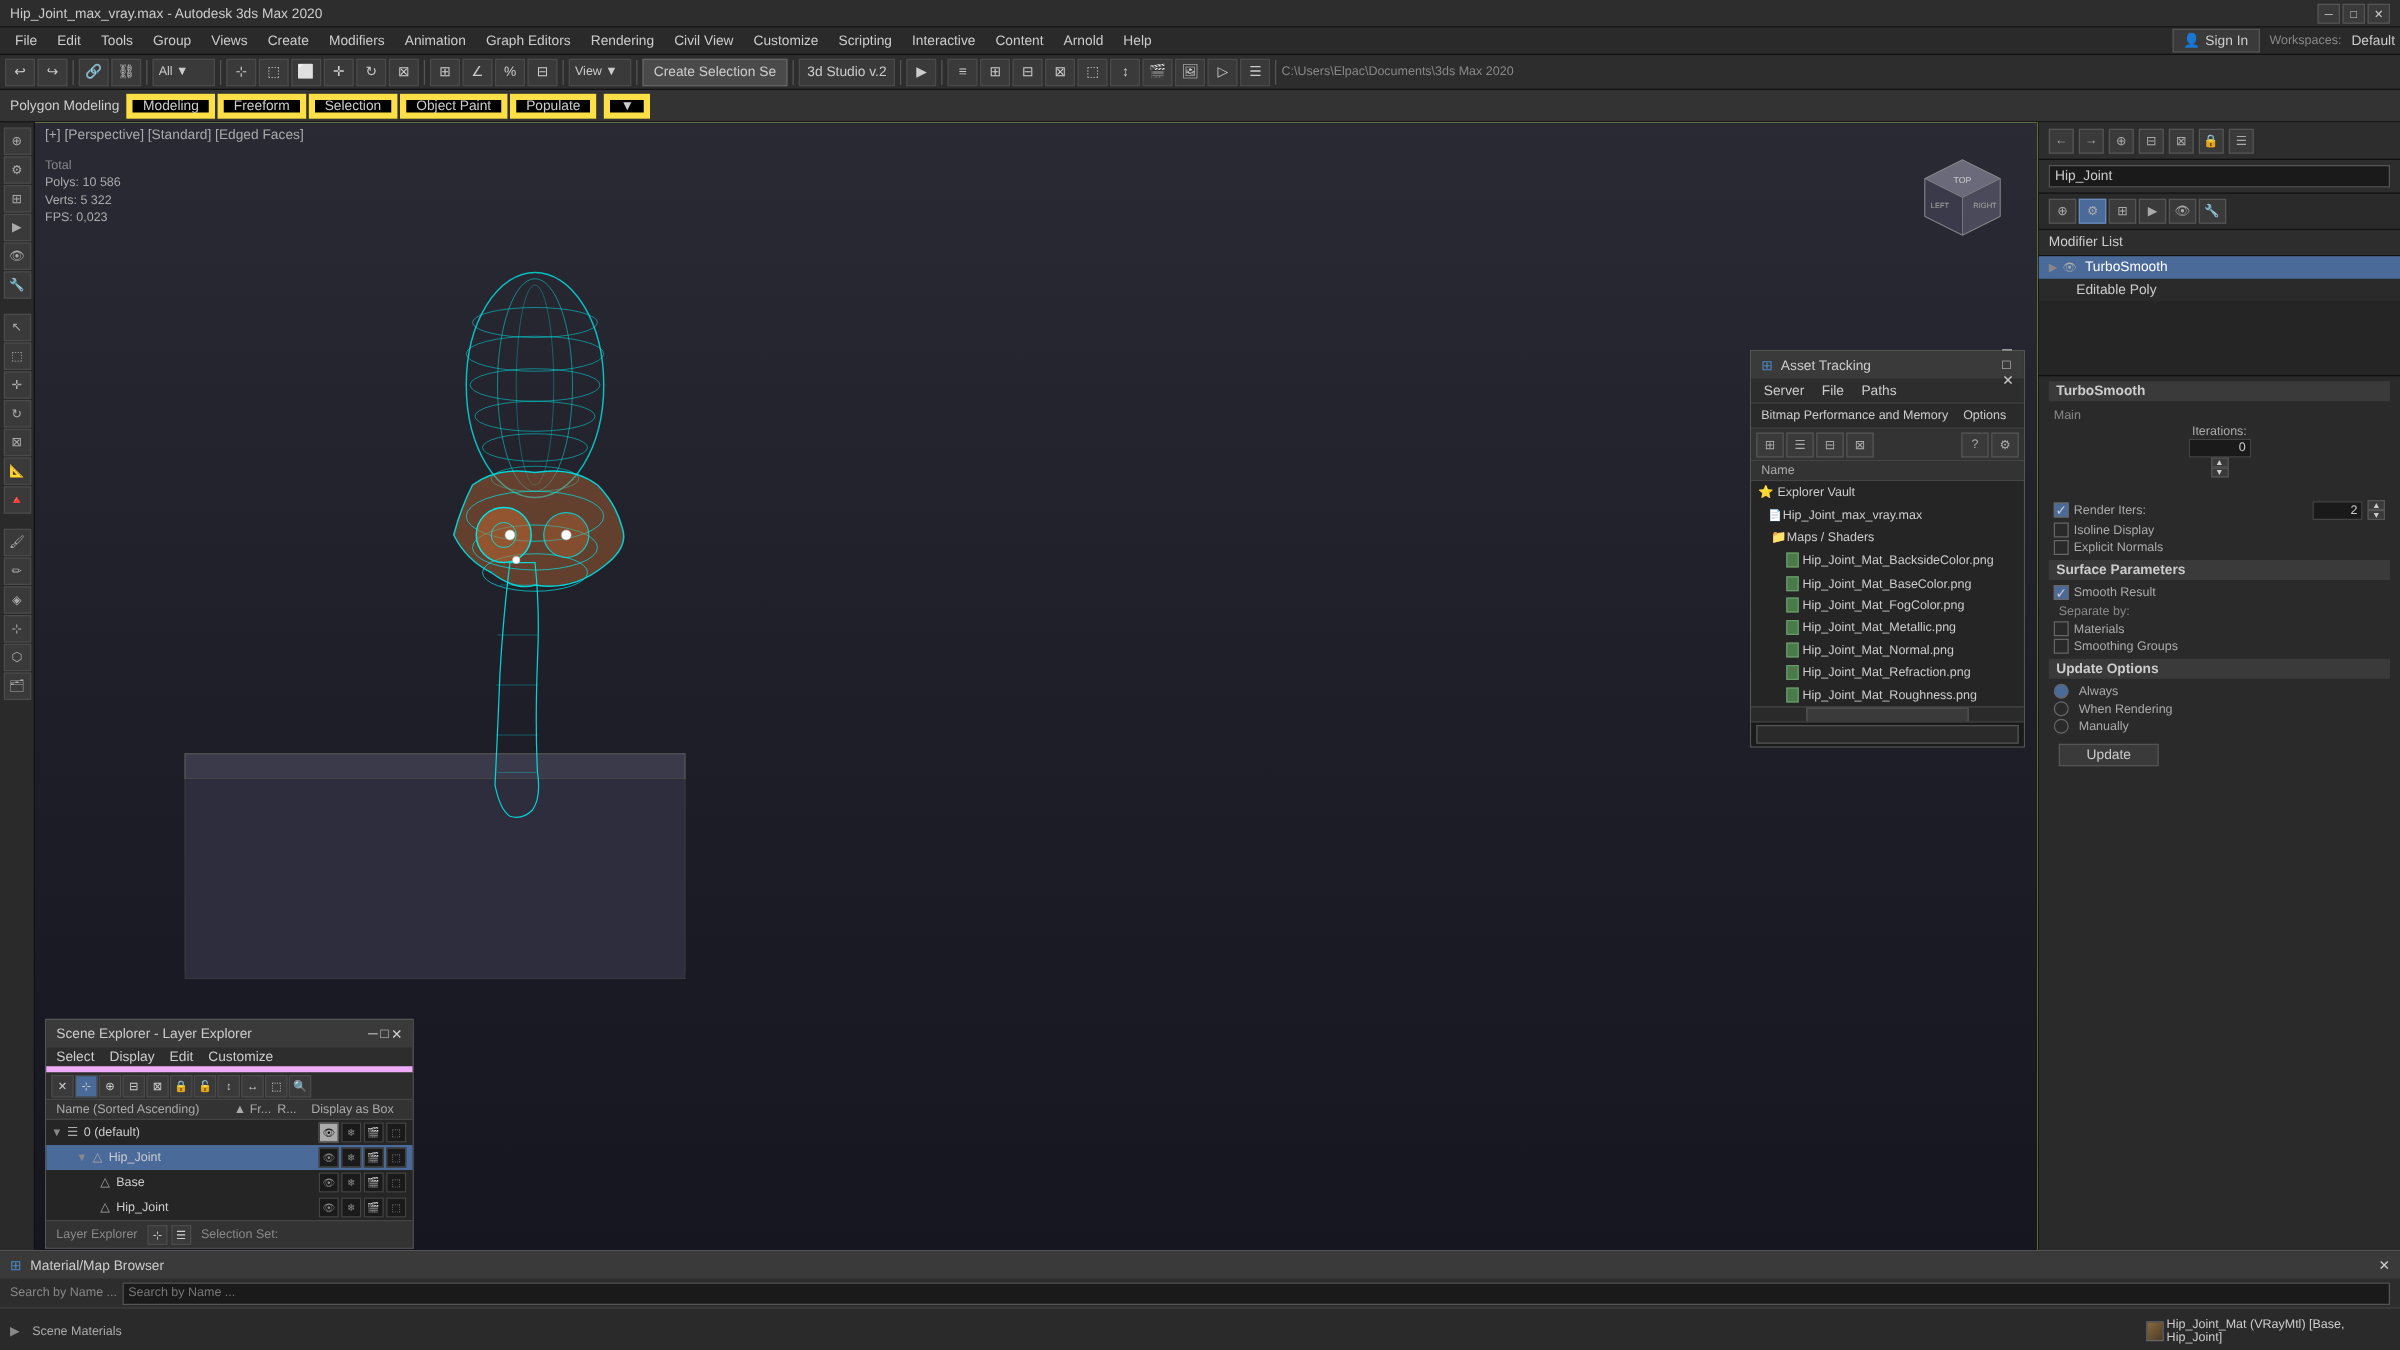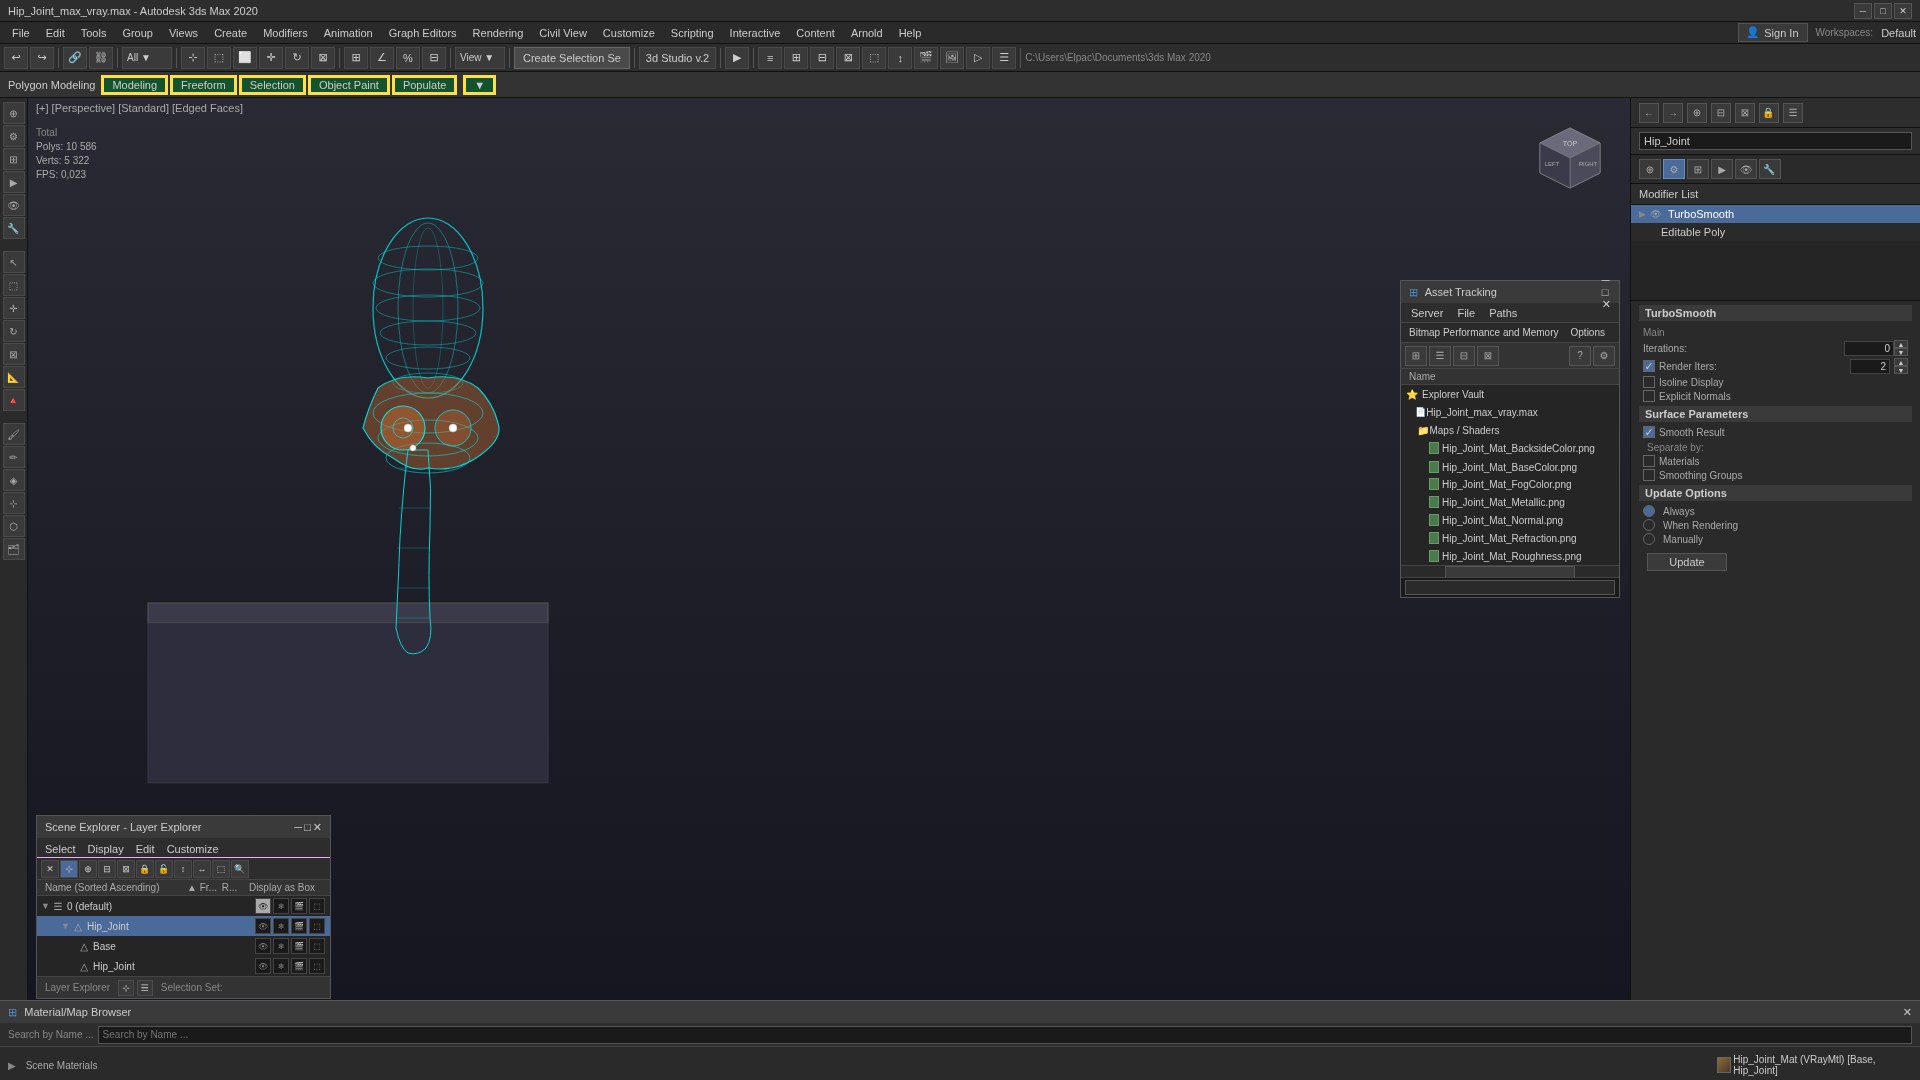--- a/index.html
+++ b/index.html
@@ -21,21 +21,21 @@
     #toolbar1 { height: 28px; background: #2d2d2d; display: flex; align-items: center; padding: 0 4px; gap: 2px; border-bottom: 1px solid #111; }
     .tb-btn { width: 24px; height: 22px; background: #3a3a3a; border: 1px solid #4a4a4a; display: flex; align-items: center; justify-content: center; cursor: pointer; color: #ccc; font-size: 11px; }
     .tb-separator { width: 1px; height: 20px; background: #555; margin: 0 2px; }
     .tb-dropdown { height: 22px; background: #3a3a3a; border: 1px solid #4a4a4a; color: #ccc; padding: 0 4px; font-size: 10px; min-width: 50px; display: flex; align-items: center; gap: 2px; cursor: pointer; }
     .tb-label { padding: 2px 6px; color: #ccc; font-size: 11px; background: #3a3a3a; border: 1px solid #4a4a4a; height: 22px; display: flex; align-items: center; cursor: pointer; }
     .create-sel-btn { background: #4a4a4a; border: 1px solid #666; color: #ccc; padding: 2px 8px; font-size: 11px; height: 22px; display: flex; align-items: center; cursor: pointer; }
 
     
     #toolbar2 { height: 26px; background: #333; display: flex; align-items: center; padding: 0 4px; border-bottom: 1px solid #111; gap: 2px; }
     .tb2-label { color: #ccc; font-size: 11px; padding: 0 4px; }
-    .tb2-btn { padding: 2px 8px; background: #14532d; border: 3px solid #fde047; color: #ccc; font-size: 11px; cursor: pointer; height: 20px; display: flex; align-items: center; }
+    .tb2-btn { padding: 2px 8px; background: #000000; border: 5px solid #fde047; color: #ccc; font-size: 11px; cursor: pointer; height: 20px; display: flex; align-items: center; }
 
     
     #main-layout { display: flex; height: calc(1080px - 22px - 22px - 28px - 26px - 26px); }
 
     
     #left-sidebar { width: 28px; background: #2a2a2a; border-right: 1px solid #111; display: flex; flex-direction: column; align-items: center; padding: 4px 0; gap: 1px; }
     .sidebar-icon { width: 22px; height: 22px; background: #3a3a3a; border: 1px solid #4a4a4a; display: flex; align-items: center; justify-content: center; color: #aaa; font-size: 10px; cursor: pointer; }
 
     
     #viewport-area { flex: 1; background: #bef264; position: relative; overflow: hidden; }
@@ -57,36 +57,36 @@
     .mod-expand { color: #888; font-size: 9px; }
 
     
     #rp-icons { display: flex; gap: 2px; padding: 4px 8px; border-bottom: 1px solid #111; }
     .rp-small-icon { width: 22px; height: 20px; background: #3a3a3a; border: 1px solid #555; display: flex; align-items: center; justify-content: center; color: #aaa; font-size: 10px; cursor: pointer; }
     .rp-small-icon.active { background: #4a6a9a; border-color: #6a8aba; }
 
     
     #turbsmooth-panel { padding: 4px 8px; }
     .panel-section-header { font-size: 11px; color: #ccc; font-weight: bold; margin-bottom: 4px; background: #3a3a3a; padding: 2px 6px; cursor: pointer; }
-    .param-row { display: flex; align-items: center; margin-bottom: 2px; padding: 0 4px; }
+    .param-row { display: flex; align-items: center; margin-bottom: 18px; padding: 0 4px; flex-direction: column; }
     .param-label { color: #aaa; font-size: 10px; flex: 1; }
     .param-value { width: 50px; background: #1a1a1a; border: 1px solid #444; color: #ccc; font-size: 10px; padding: 1px 3px; text-align: right; }
     .param-spinner { display: flex; flex-direction: column; }
     .spin-btn { width: 14px; height: 8px; background: #3a3a3a; border: 1px solid #555; color: #ccc; font-size: 7px; display: flex; align-items: center; justify-content: center; cursor: pointer; line-height: 1; }
     .checkbox-row { display: flex; align-items: center; gap: 4px; margin-bottom: 2px; padding: 0 4px; }
     .cb-box { width: 12px; height: 12px; border: 1px solid #666; background: #2a2a2a; display: flex; align-items: center; justify-content: center; cursor: pointer; }
     .cb-box.checked { background: #4a6a9a; }
     .cb-label { color: #aaa; font-size: 10px; }
 
     
     #scene-explorer { position: absolute; left: 8px; bottom: 55px; width: 295px; background: #2d2d2d; border: 1px solid #555; z-index: 50; }
     #scene-explorer-title { background: #3a3a3a; height: 22px; display: flex; align-items: center; padding: 0 8px; justify-content: space-between; color: #ccc; font-size: 11px; cursor: move; }
     #scene-explorer-title .win-controls { display: flex; gap: 2px; }
     #se-toolbar { background: #2d2d2d; height: 22px; display: flex; align-items: center; padding: 0 4px; gap: 1px; border-bottom: 1px solid #444; }
-    #se-menus { height: 20px; display: flex; align-items: flex-end; padding: 0 4px; gap: 4px; border-bottom: 1px solid #f0abfc; }
+    #se-menus { height: 20px; display: flex; align-items: center; padding: 0 4px; gap: 4px; border-bottom: 5px solid #f0abfc; }
     .se-menu-item { color: #ccc; font-size: 11px; cursor: pointer; padding: 2px 4px; }
     #se-columns { display: flex; padding: 2px 8px; border-bottom: 1px solid #444; background: #333; font-size: 10px; color: #aaa; }
     .se-col-name { flex: 1; }
     .se-col-fr { width: 30px; text-align: center; }
     .se-col-r { width: 25px; text-align: center; }
     .se-col-disp { width: 80px; text-align: center; }
     #se-content { background: #252525; }
     .se-row { display: flex; align-items: center; padding: 2px 4px; height: 20px; }
     .se-row.selected { background: #4a6a9a; }
     .se-row.layer { font-size: 10px; color: #ccc; }

